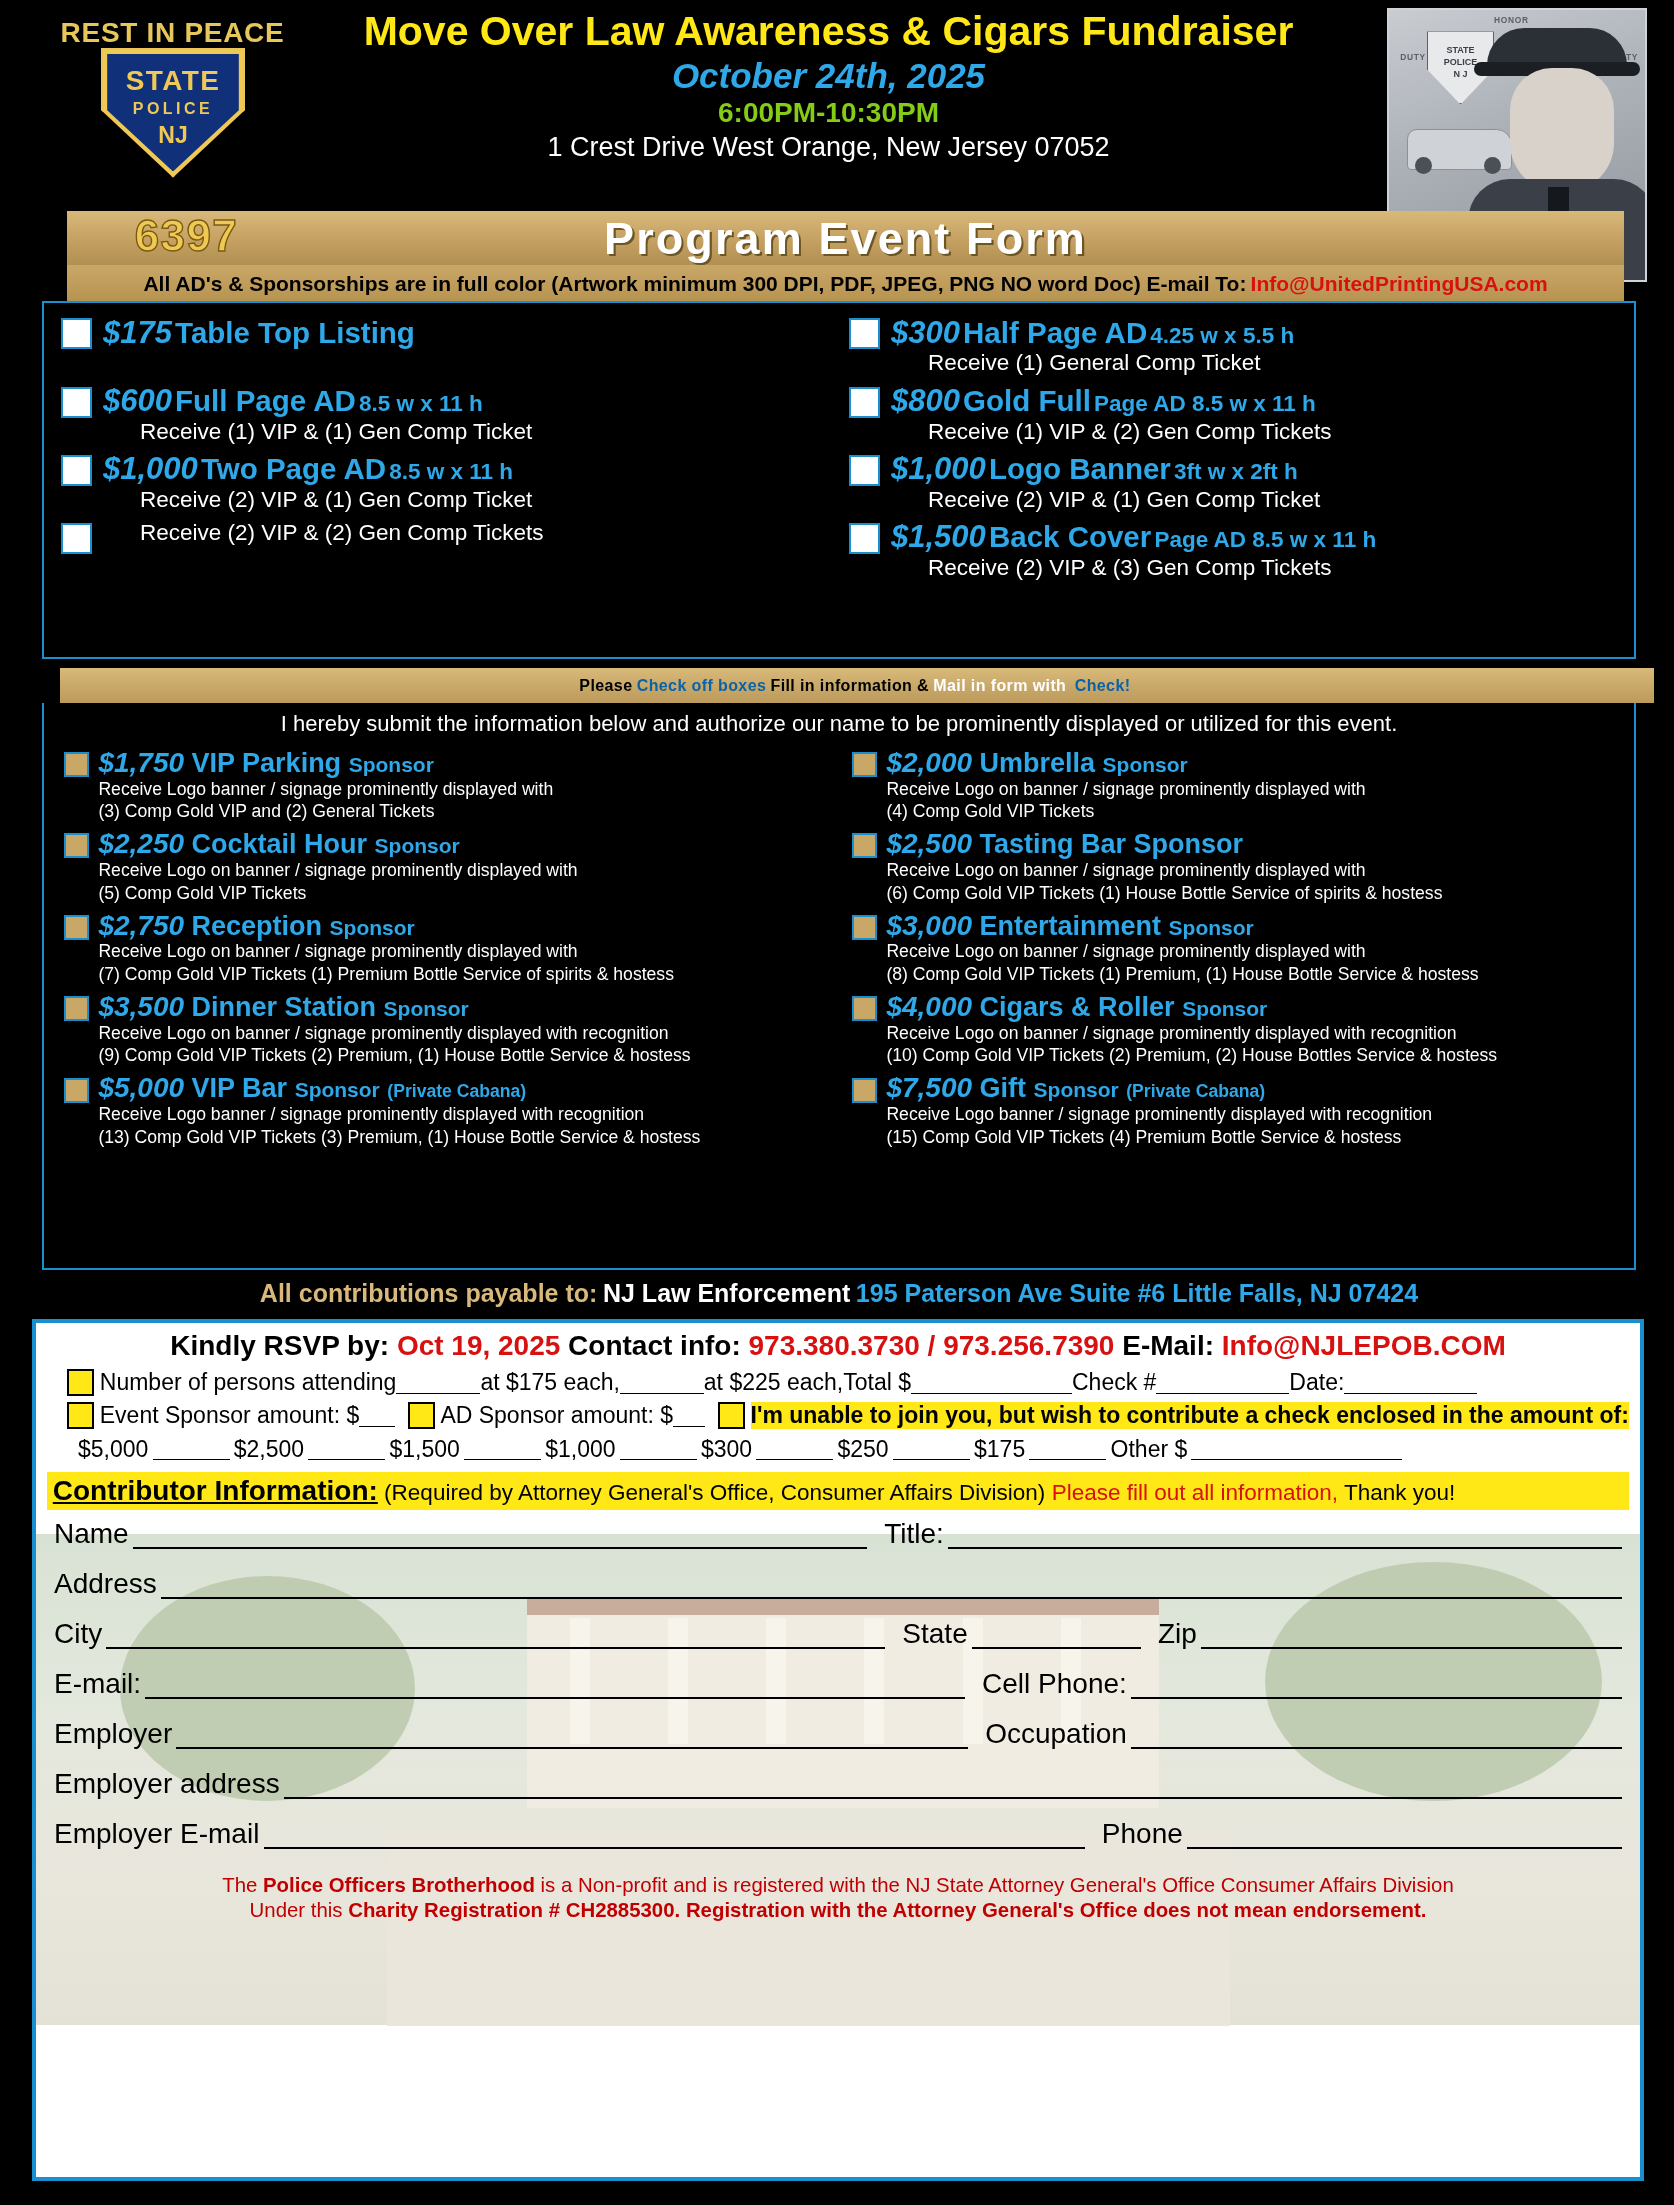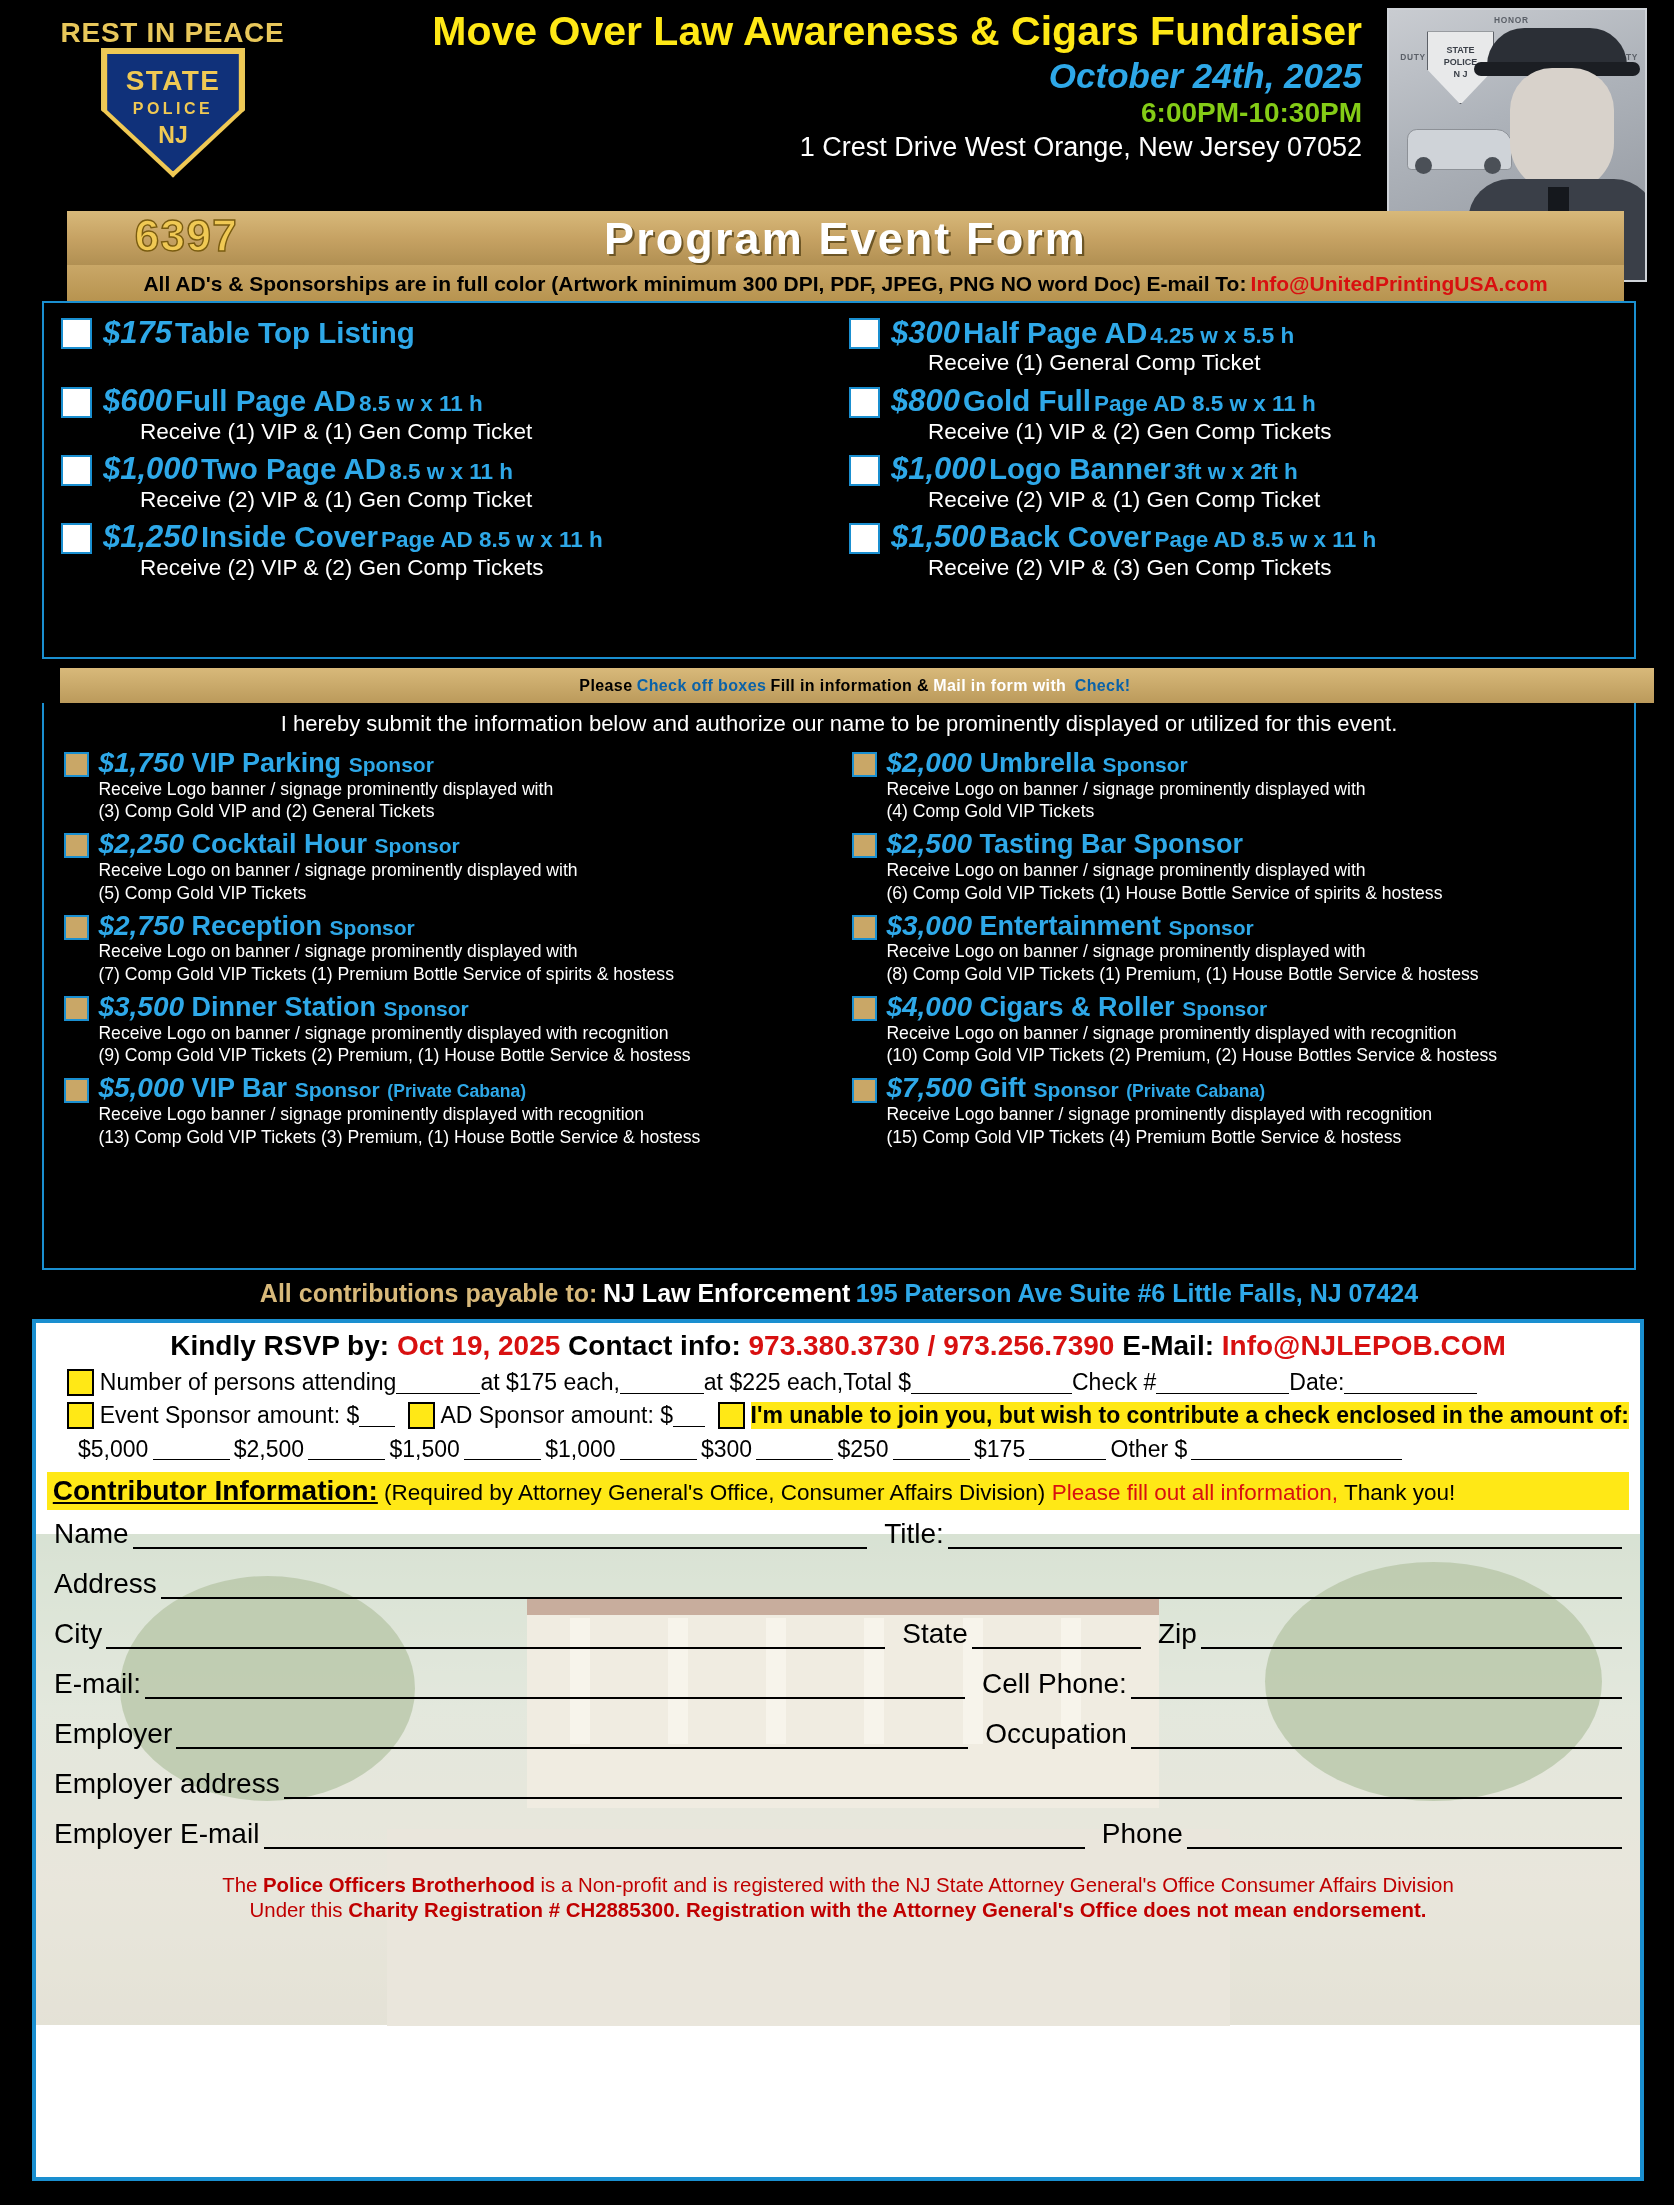--- a/index.html
+++ b/index.html
@@ -33,21 +33,21 @@
   }
   .shield-inner .l1 { font-size: 28px; font-weight: bold; margin-top: 11.2px; letter-spacing: 1.4px; }
   .shield-inner .l2 { font-size: 16px; font-weight: bold; letter-spacing: 3.5px; margin-top: 2.8px; }
   .shield-inner .l3 { font-size: 23px; font-weight: bold; margin-top: 4.2px; }
   .badge-num {
     position: absolute; top: 205px; left: 67px; width: 161px; text-align: center;
     color: #f0c954; font-size: 44px; font-weight: bold; letter-spacing: 1.4px;
     -webkit-text-stroke: 1.4px #7a5c10;
     z-index: 5;
   }
-  .head-text { position: absolute; left: 295px; top: 9.8px; width: 1067px; text-align: right; }
+  .head-text { position: absolute; left: 295px; top: 9.8px; width: 1067px; text-align: center; }
   .h-title { color: #ffe816; font-size: 41px; font-weight: bold; line-height: 1.05; }
   .h-date { color: #2ea8e8; font-size: 35px; font-weight: bold; font-style: italic; margin-top: 2.8px; }
   .h-time { color: #84cc16; font-size: 28px; font-weight: bold; margin-top: 1.4px; }
   .h-addr { color: #fff; font-size: 27px; margin-top: 2.8px; }
 
   .trooper-photo {
     position: absolute; right: 27px; top: 8.4px; width: 260px; height: 274px;
     background: linear-gradient(160deg,#c9ccd1 0%, #aeb3ba 40%, #8f949c 100%);
     border: 2.1px solid #cfd3d8;
     overflow: hidden;
@@ -304,25 +304,20 @@
           <span class="adname">Logo Banner</span>
           <span class="addim">3ft w x 2ft h</span>
         </div>
         <div class="recv">Receive (2) VIP &amp; (1) Gen Comp Ticket</div>
       </div>
     </div>
 
     <div class="ad-item">
       <div class="cb"></div>
       <div class="ad-body">
-        <div class="ad-line1">
-          <span class="price">$1,250</span>
-          <span class="adname">Inside Cover</span>
-          <span class="addim">Page AD 8.5 w x 11 h</span>
-        </div>
         <div class="recv">Receive (2) VIP &amp; (2) Gen Comp Tickets</div>
       </div>
     </div>
 
     <div class="ad-item">
       <div class="cb"></div>
       <div class="ad-body">
         <div class="ad-line1">
           <span class="price">$1,500</span>
           <span class="adname">Back Cover</span>

